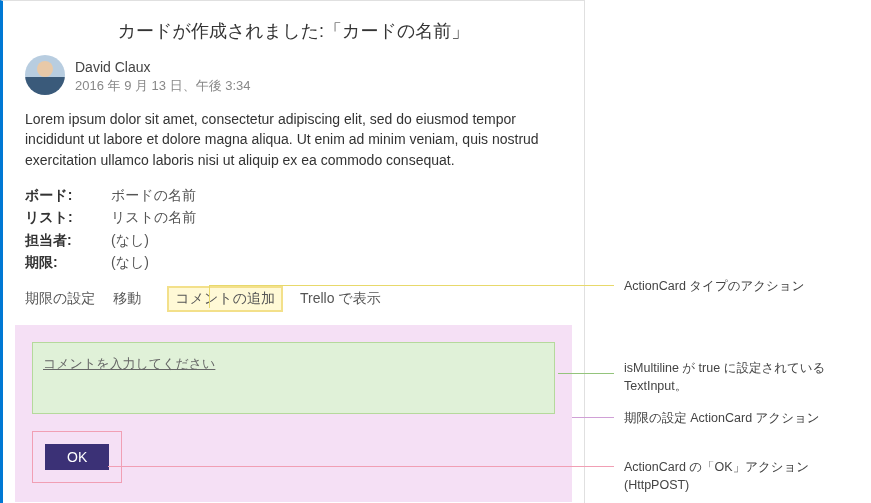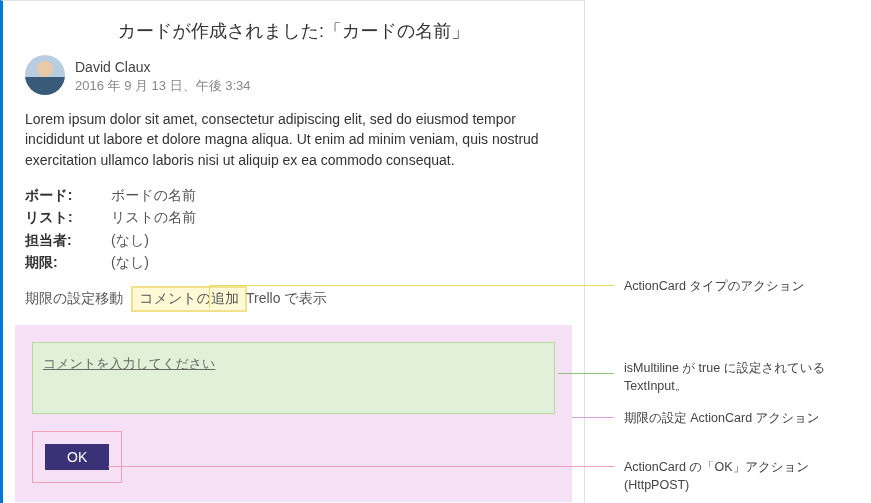--- a/index.html
+++ b/index.html
@@ -62,20 +62,21 @@
     margin-bottom: 14px;
   }
   .facts {
     margin-bottom: 14px;
   }
   .facts-row { display: flex; line-height: 1.6; gap: 8px; }
   .facts-label { width: 78px; font-weight: 600; color: #333; }
   .facts-value { color: #555; }
   .actions-row {
     display: flex;
+    gap: 18px;
     align-items: center;
     margin-bottom: 14px;
     font-size: 14px;
     color: #555;
   }
   .action-link { cursor: pointer; }
   .action-selected {
     background: #fff9d6;
     border: 1px solid #f3e08a;
     padding: 2px 6px;

